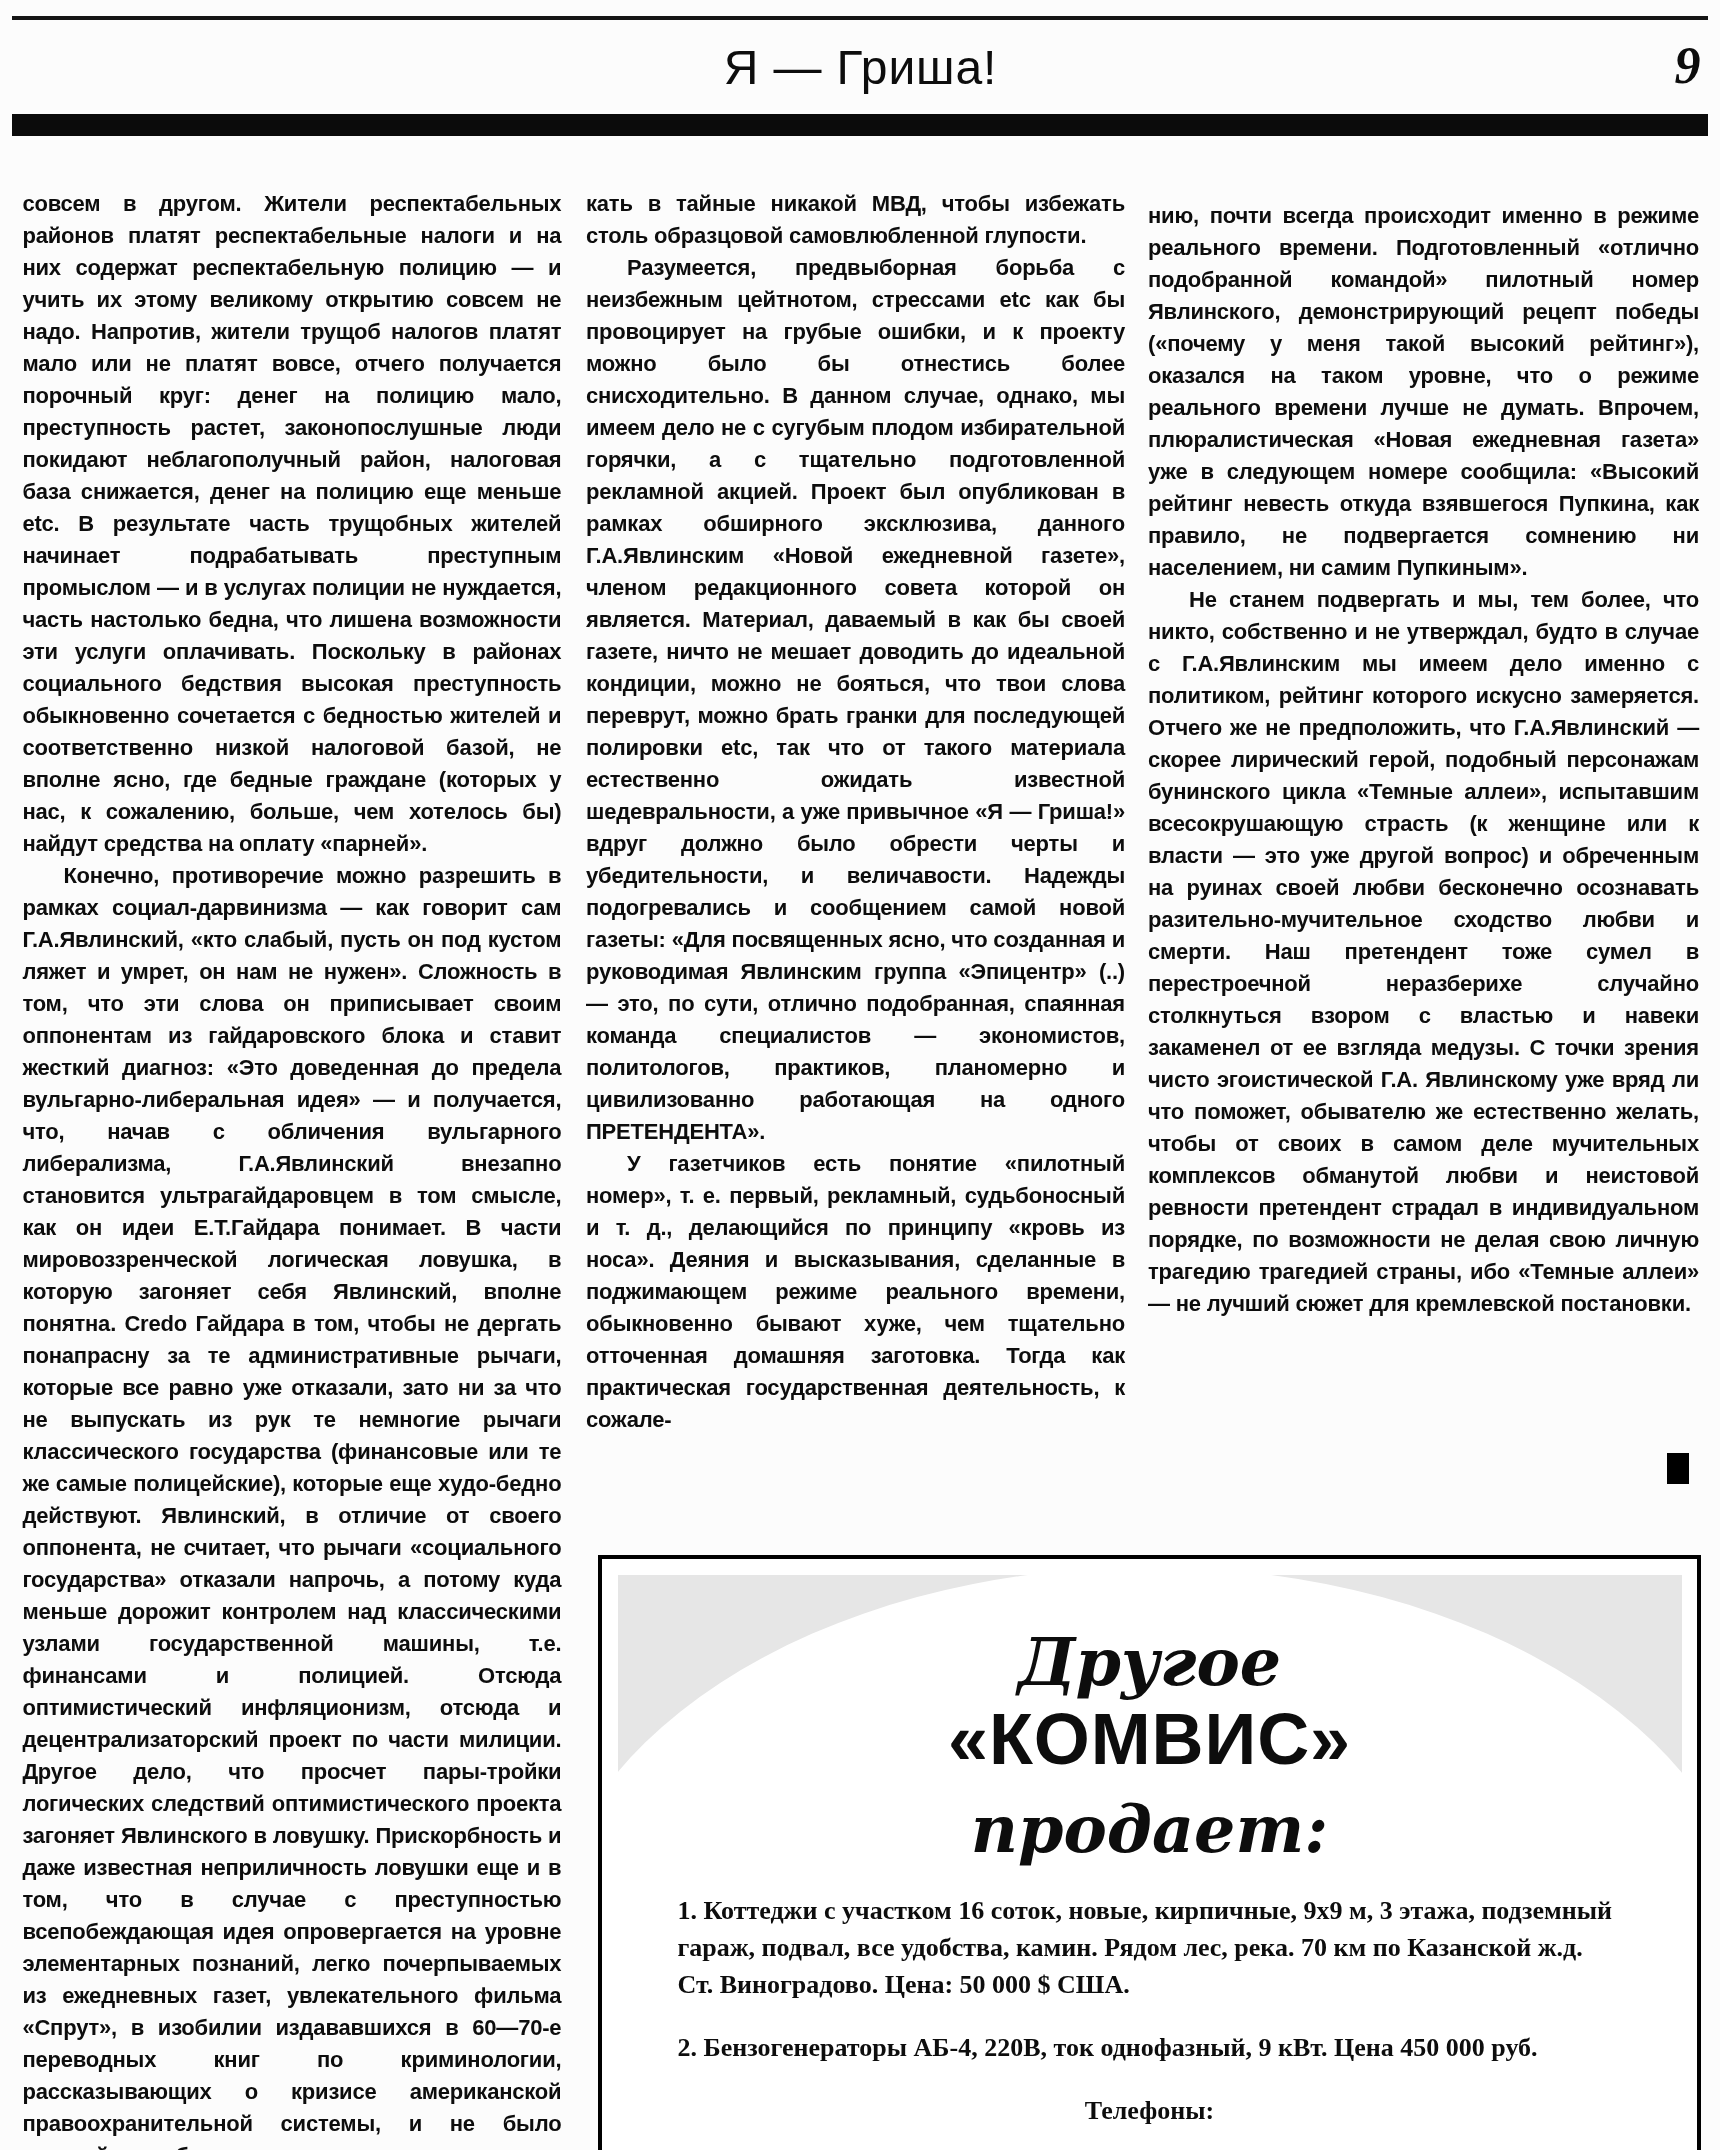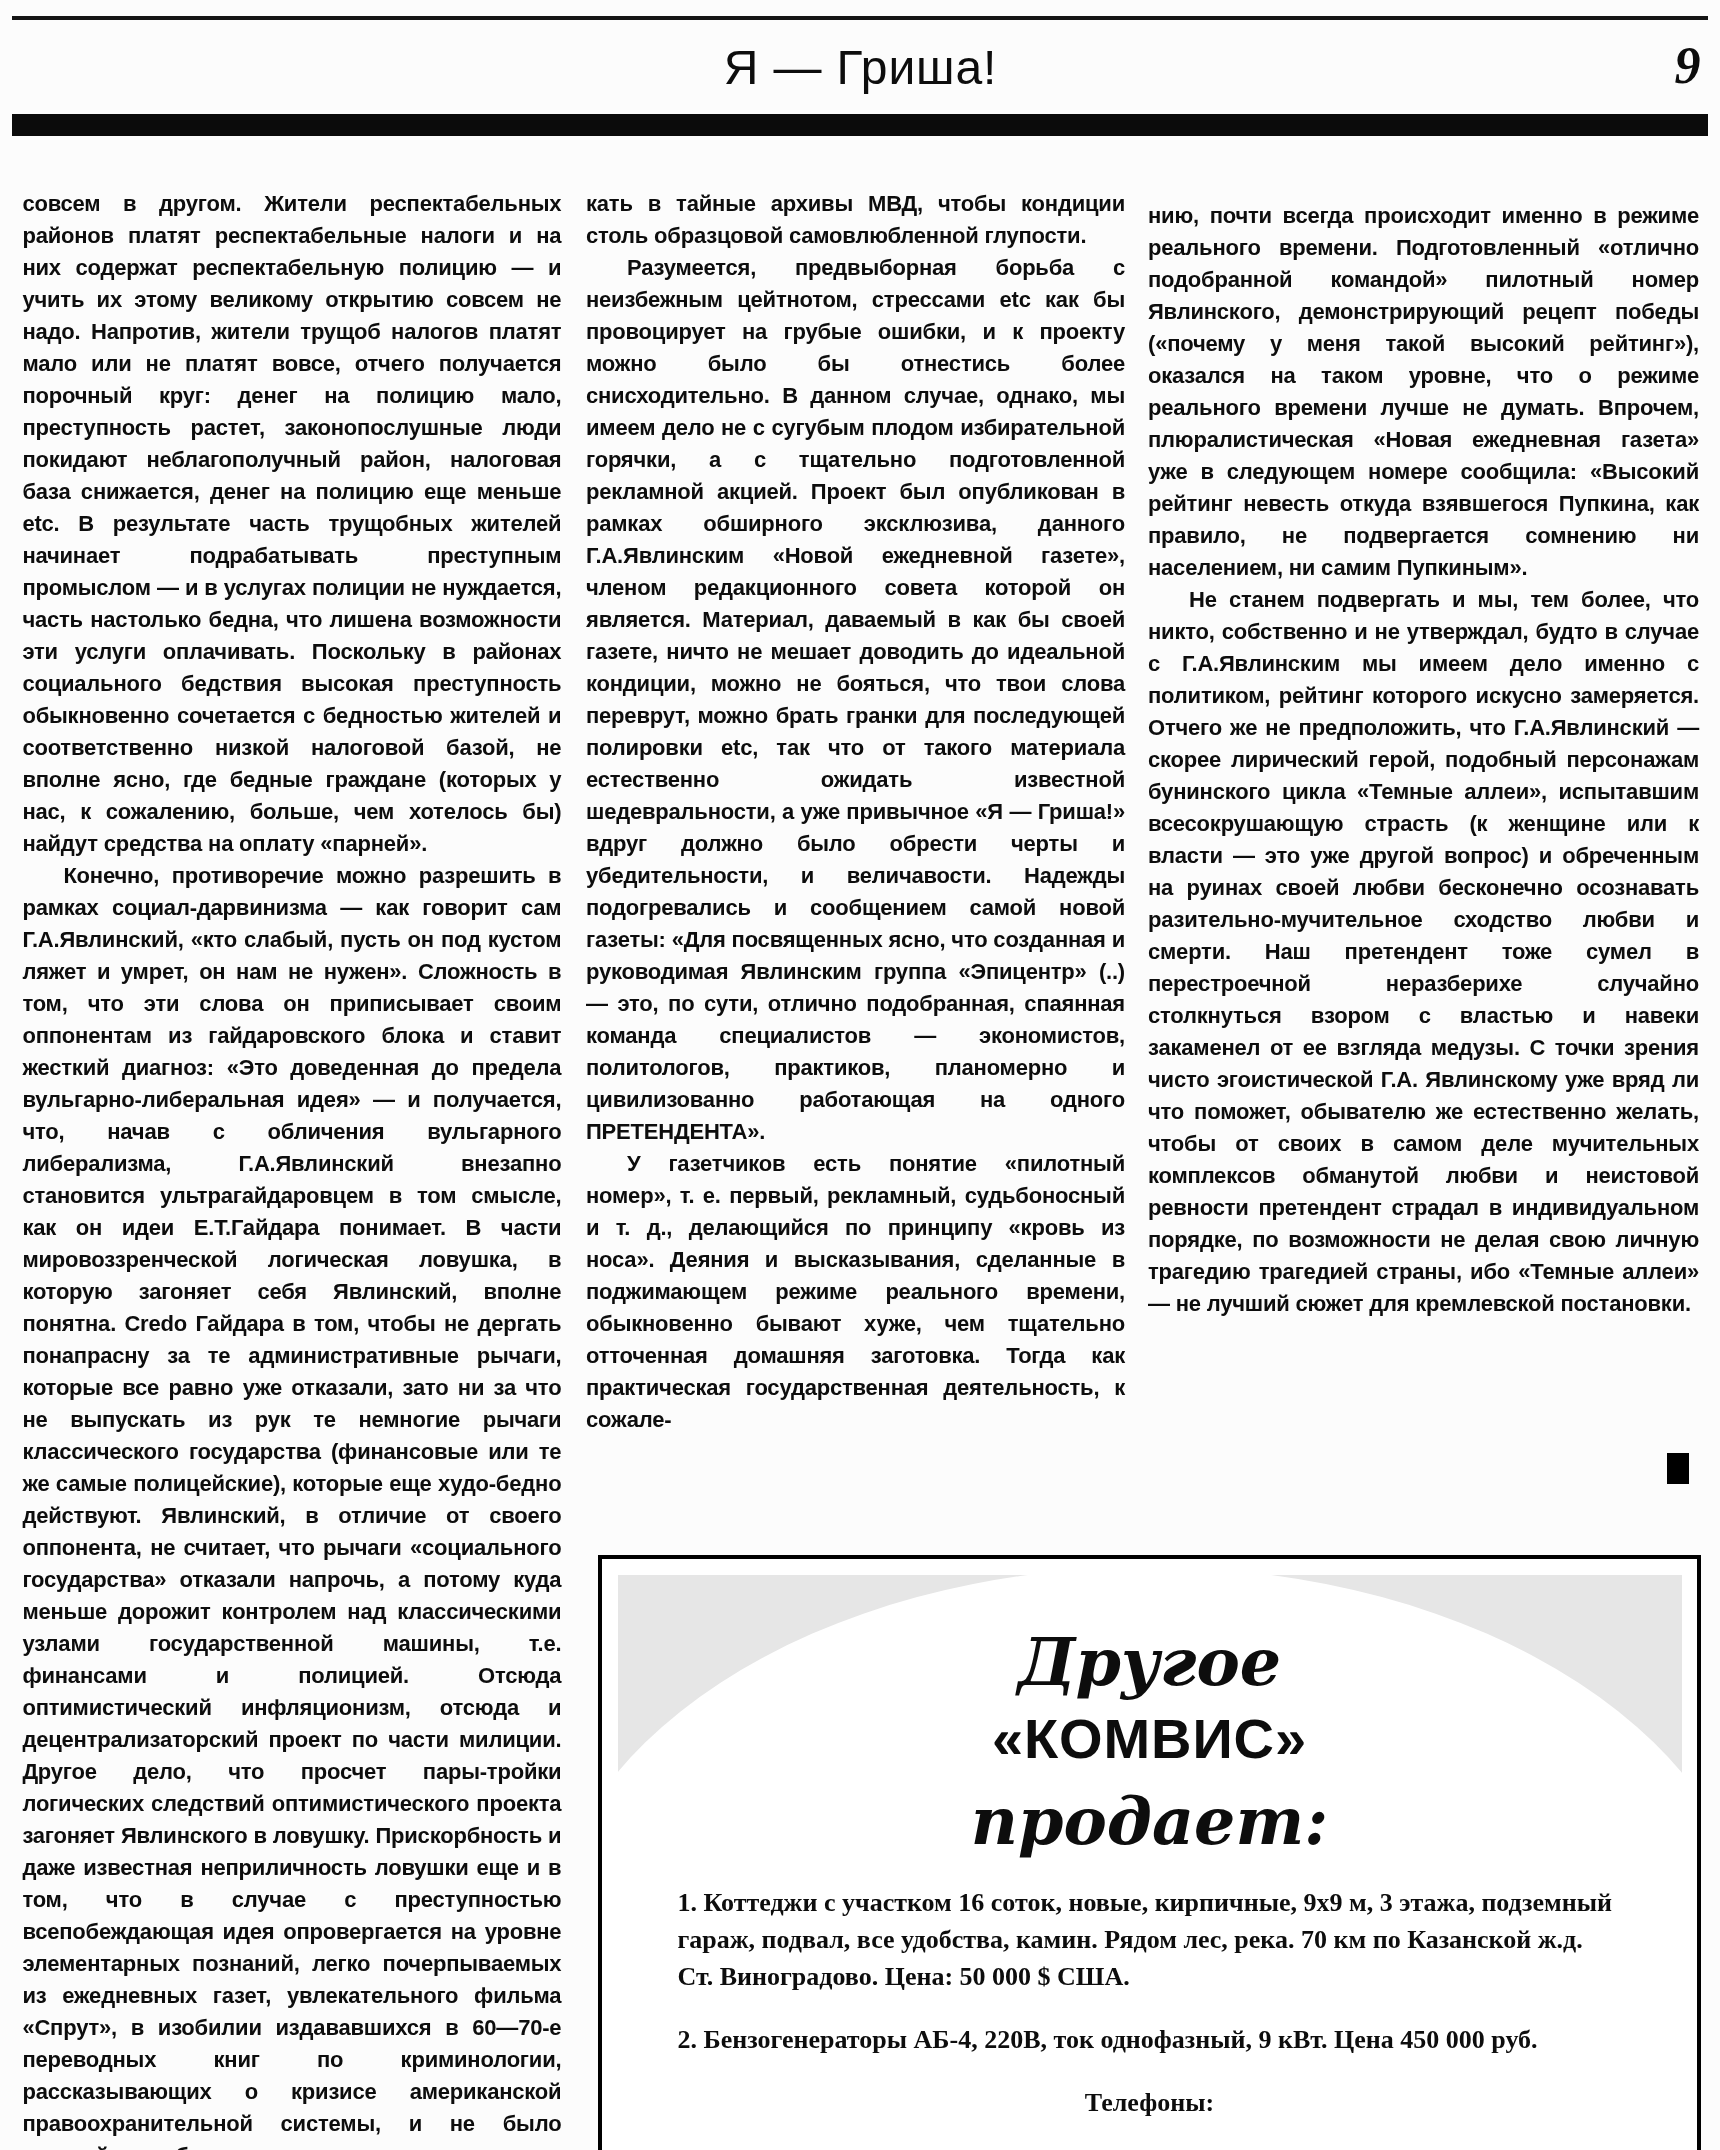--- a/index.html
+++ b/index.html
@@ -52,23 +52,23 @@
     position:absolute;left:-7%;top:-1%;width:114%;height:102%;
     border-radius:50%;background:#fff;
   }
   .ad-content{position:absolute;left:0;top:0;right:0;bottom:0;text-align:center;}
   .ad-firm{
     margin-top:52px;
     font-family:"DejaVu Serif",serif;font-style:italic;font-weight:700;
     font-size:65px;line-height:1.1;
   }
   .ad-name{
-    margin-top:13px;
+    margin-top:5px;
     font-family:"Liberation Sans",sans-serif;font-weight:700;
-    font-size:56px;line-height:1;letter-spacing:0.9px;
+    font-size:72px;line-height:1;letter-spacing:0.9px;
   }
   .ad-sells{
     margin-top:19.4px;
     font-family:"DejaVu Serif",serif;font-style:italic;font-weight:700;
     font-size:65px;line-height:1.1;
   }
   .ad-item{
     margin:26px 60px 0;
     font-family:"Liberation Serif",serif;font-weight:700;
     font-size:26px;line-height:37px;text-align:left;
@@ -90,21 +90,21 @@
   <div class="pageno">9</div>
 
   <div class="black-bar"></div>
 
   <div class="col col1">
     <p class="cont">совсем в другом. Жители респектабельных районов платят респектабельные налоги и на них содержат респектабельную полицию — и учить их этому великому открытию совсем не надо. Напротив, жители трущоб налогов платят мало или не платят вовсе, отчего получается порочный круг: денег на полицию мало, преступность растет, законопослушные люди покидают неблагополучный район, налоговая база снижается, денег на полицию еще меньше etc. В результате часть трущобных жителей начинает подрабатывать преступным промыслом — и в услугах полиции не нуждается, часть настолько бедна, что лишена возможности эти услуги оплачивать. Поскольку в районах социального бедствия высокая преступность обыкновенно сочетается с бедностью жителей и соответственно низкой налоговой базой, не вполне ясно, где бедные граждане (которых у нас, к сожалению, больше, чем хотелось бы) найдут средства на оплату «парней».</p>
     <p class="ind">Конечно, противоречие можно разрешить в рамках социал-дарвинизма — как говорит сам Г.А.Явлинский, «кто слабый, пусть он под кустом ляжет и умрет, он нам не нужен». Сложность в том, что эти слова он приписывает своим оппонентам из гайдаровского блока и ставит жесткий диагноз: «Это доведенная до предела вульгарно-либеральная идея» — и получается, что, начав с обличения вульгарного либерализма, Г.А.Явлинский внезапно становится ультрагайдаровцем в том смысле, как он идеи Е.Т.Гайдара понимает. В части мировоззренческой логическая ловушка, в которую загоняет себя Явлинский, вполне понятна. Credo Гайдара в том, чтобы не дергать понапрасну за те административные рычаги, которые все равно уже отказали, зато ни за что не выпускать из рук те немногие рычаги классического государства (финансовые или те же самые полицейские), которые еще худо-бедно действуют. Явлинский, в отличие от своего оппонента, не считает, что рычаги «социального государства» отказали напрочь, а потому куда меньше дорожит контролем над классическими узлами государственной машины, т.е. финансами и полицией. Отсюда оптимистический инфляционизм, отсюда и децентрализаторский проект по части милиции. Другое дело, что просчет пары-тройки логических следствий оптимистического проекта загоняет Явлинского в ловушку. Прискорбность и даже известная неприличность ловушки еще и в том, что в случае с преступностью всепобеждающая идея опровергается на уровне элементарных познаний, легко почерпываемых из ежедневных газет, увлекательного фильма «Спрут», в изобилии издававшихся в 60—70-е переводных книг по криминологии, рассказывающих о кризисе американской правоохранительной системы, и не было никакой надобности ни идти на практическую выучку к полицмейстеру В.Ф.Ерину, ни прони-</p>
   </div>
 
   <div class="col col2">
-    <p class="cont">кать в тайные архивы МВД, чтобы кондиции столь образцовой самовлюбленной глупости.</p>
+    <p class="cont">кать в тайные никакой МВД, чтобы избежать столь образцовой самовлюбленной глупости.</p>
     <p class="ind">Разумеется, предвыборная борьба с неизбежным цейтнотом, стрессами etc как бы провоцирует на грубые ошибки, и к проекту можно было бы отнестись более снисходительно. В данном случае, однако, мы имеем дело не с сугубым плодом избирательной горячки, а с тщательно подготовленной рекламной акцией. Проект был опубликован в рамках обширного эксклюзива, данного Г.А.Явлинским «Новой ежедневной газете», членом редакционного совета которой он является. Материал, даваемый в как бы своей газете, ничто не мешает доводить до идеальной кондиции, можно не бояться, что твои слова переврут, можно брать гранки для последующей полировки etc, так что от такого материала естественно ожидать известной шедевральности, а уже привычное «Я — Гриша!» вдруг должно было обрести черты и убедительности, и величавости. Надежды подогревались и сообщением самой новой газеты: «Для посвященных ясно, что созданная и руководимая Явлинским группа «Эпицентр» (..) — это, по сути, отлично подобранная, спаянная команда специалистов — экономистов, политологов, практиков, планомерно и цивилизованно работающая на одного ПРЕТЕНДЕНТА».</p>
     <p class="ind">У газетчиков есть понятие «пилотный номер», т. е. первый, рекламный, судьбоносный и т. д., делающийся по принципу «кровь из носа». Деяния и высказывания, сделанные в поджимающем режиме реального времени, обыкновенно бывают хуже, чем тщательно отточенная домашняя заготовка. Тогда как практическая государственная деятельность, к сожале-</p>
   </div>
 
   <div class="col col3">
     <p class="cont">нию, почти всегда происходит именно в режиме реального времени. Подготовленный «отлично подобранной командой» пилотный номер Явлинского, демонстрирующий рецепт победы («почему у меня такой высокий рейтинг»), оказался на таком уровне, что о режиме реального времени лучше не думать. Впрочем, плюралистическая «Новая ежедневная газета» уже в следующем номере сообщила: «Высокий рейтинг невесть откуда взявшегося Пупкина, как правило, не подвергается сомнению ни населением, ни самим Пупкиным».</p>
     <p class="ind">Не станем подвергать и мы, тем более, что никто, собственно и не утверждал, будто в случае с Г.А.Явлинским мы имеем дело именно с политиком, рейтинг которого искусно замеряется. Отчего же не предположить, что Г.А.Явлинский — скорее лирический герой, подобный персонажам бунинского цикла «Темные аллеи», испытавшим всесокрушающую страсть (к женщине или к власти — это уже другой вопрос) и обреченным на руинах своей любви бесконечно осознавать разительно-мучительное сходство любви и смерти. Наш претендент тоже сумел в перестроечной неразберихе случайно столкнуться взором с властью и навеки закаменел от ее взгляда медузы. С точки зрения чисто эгоистической Г.А. Явлинскому уже вряд ли что поможет, обывателю же естественно желать, чтобы от своих в самом деле мучительных комплексов обманутой любви и неистовой ревности претендент страдал в индивидуальном порядке, по возможности не делая свою личную трагедию трагедией страны, ибо «Темные аллеи» — не лучший сюжет для кремлевской постановки.</p>
   </div>
 
   <div class="end-square"></div>

